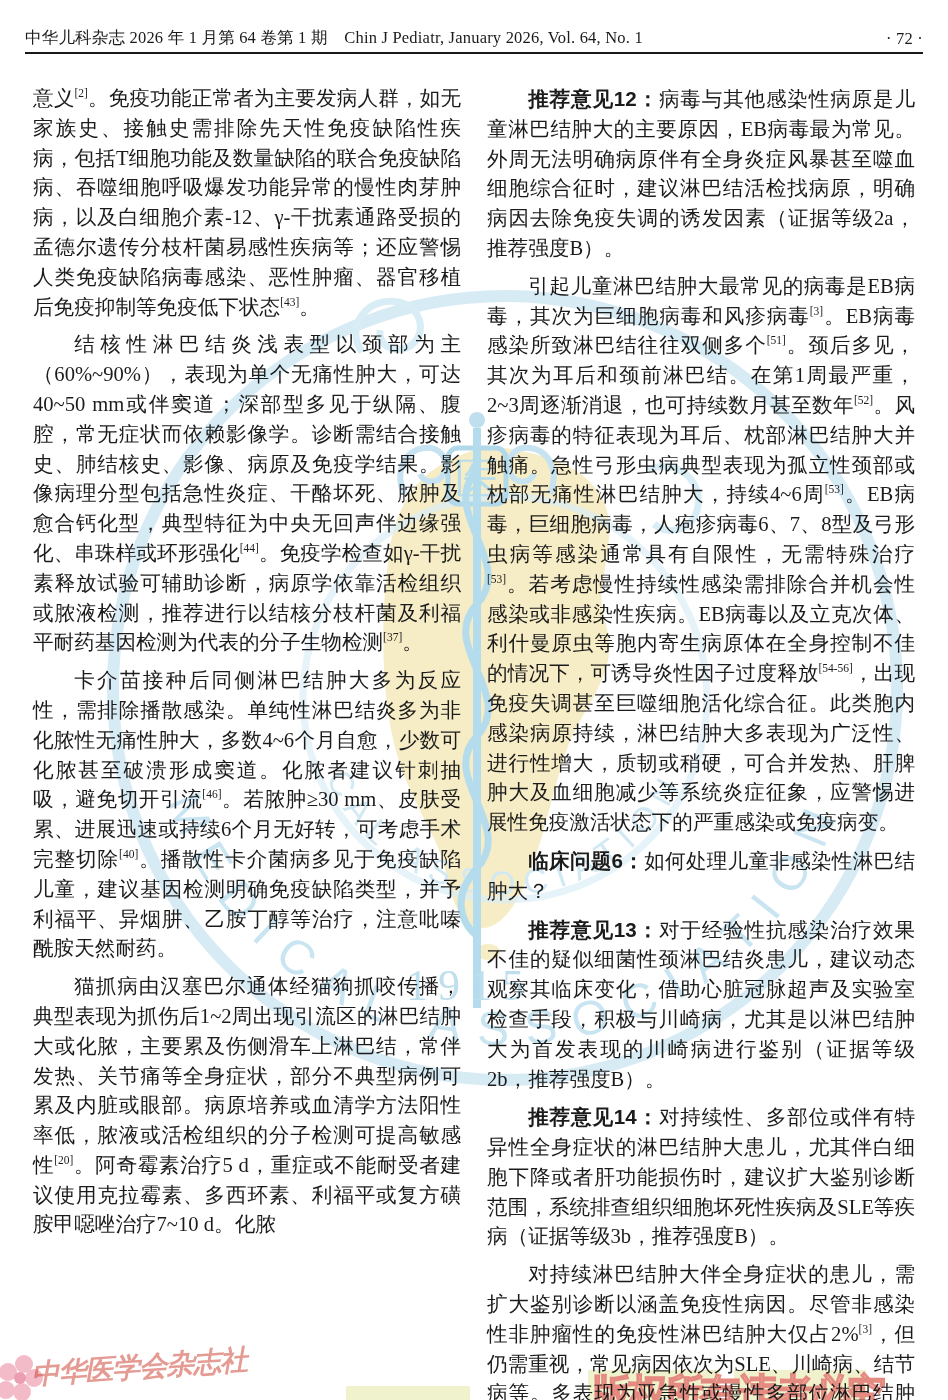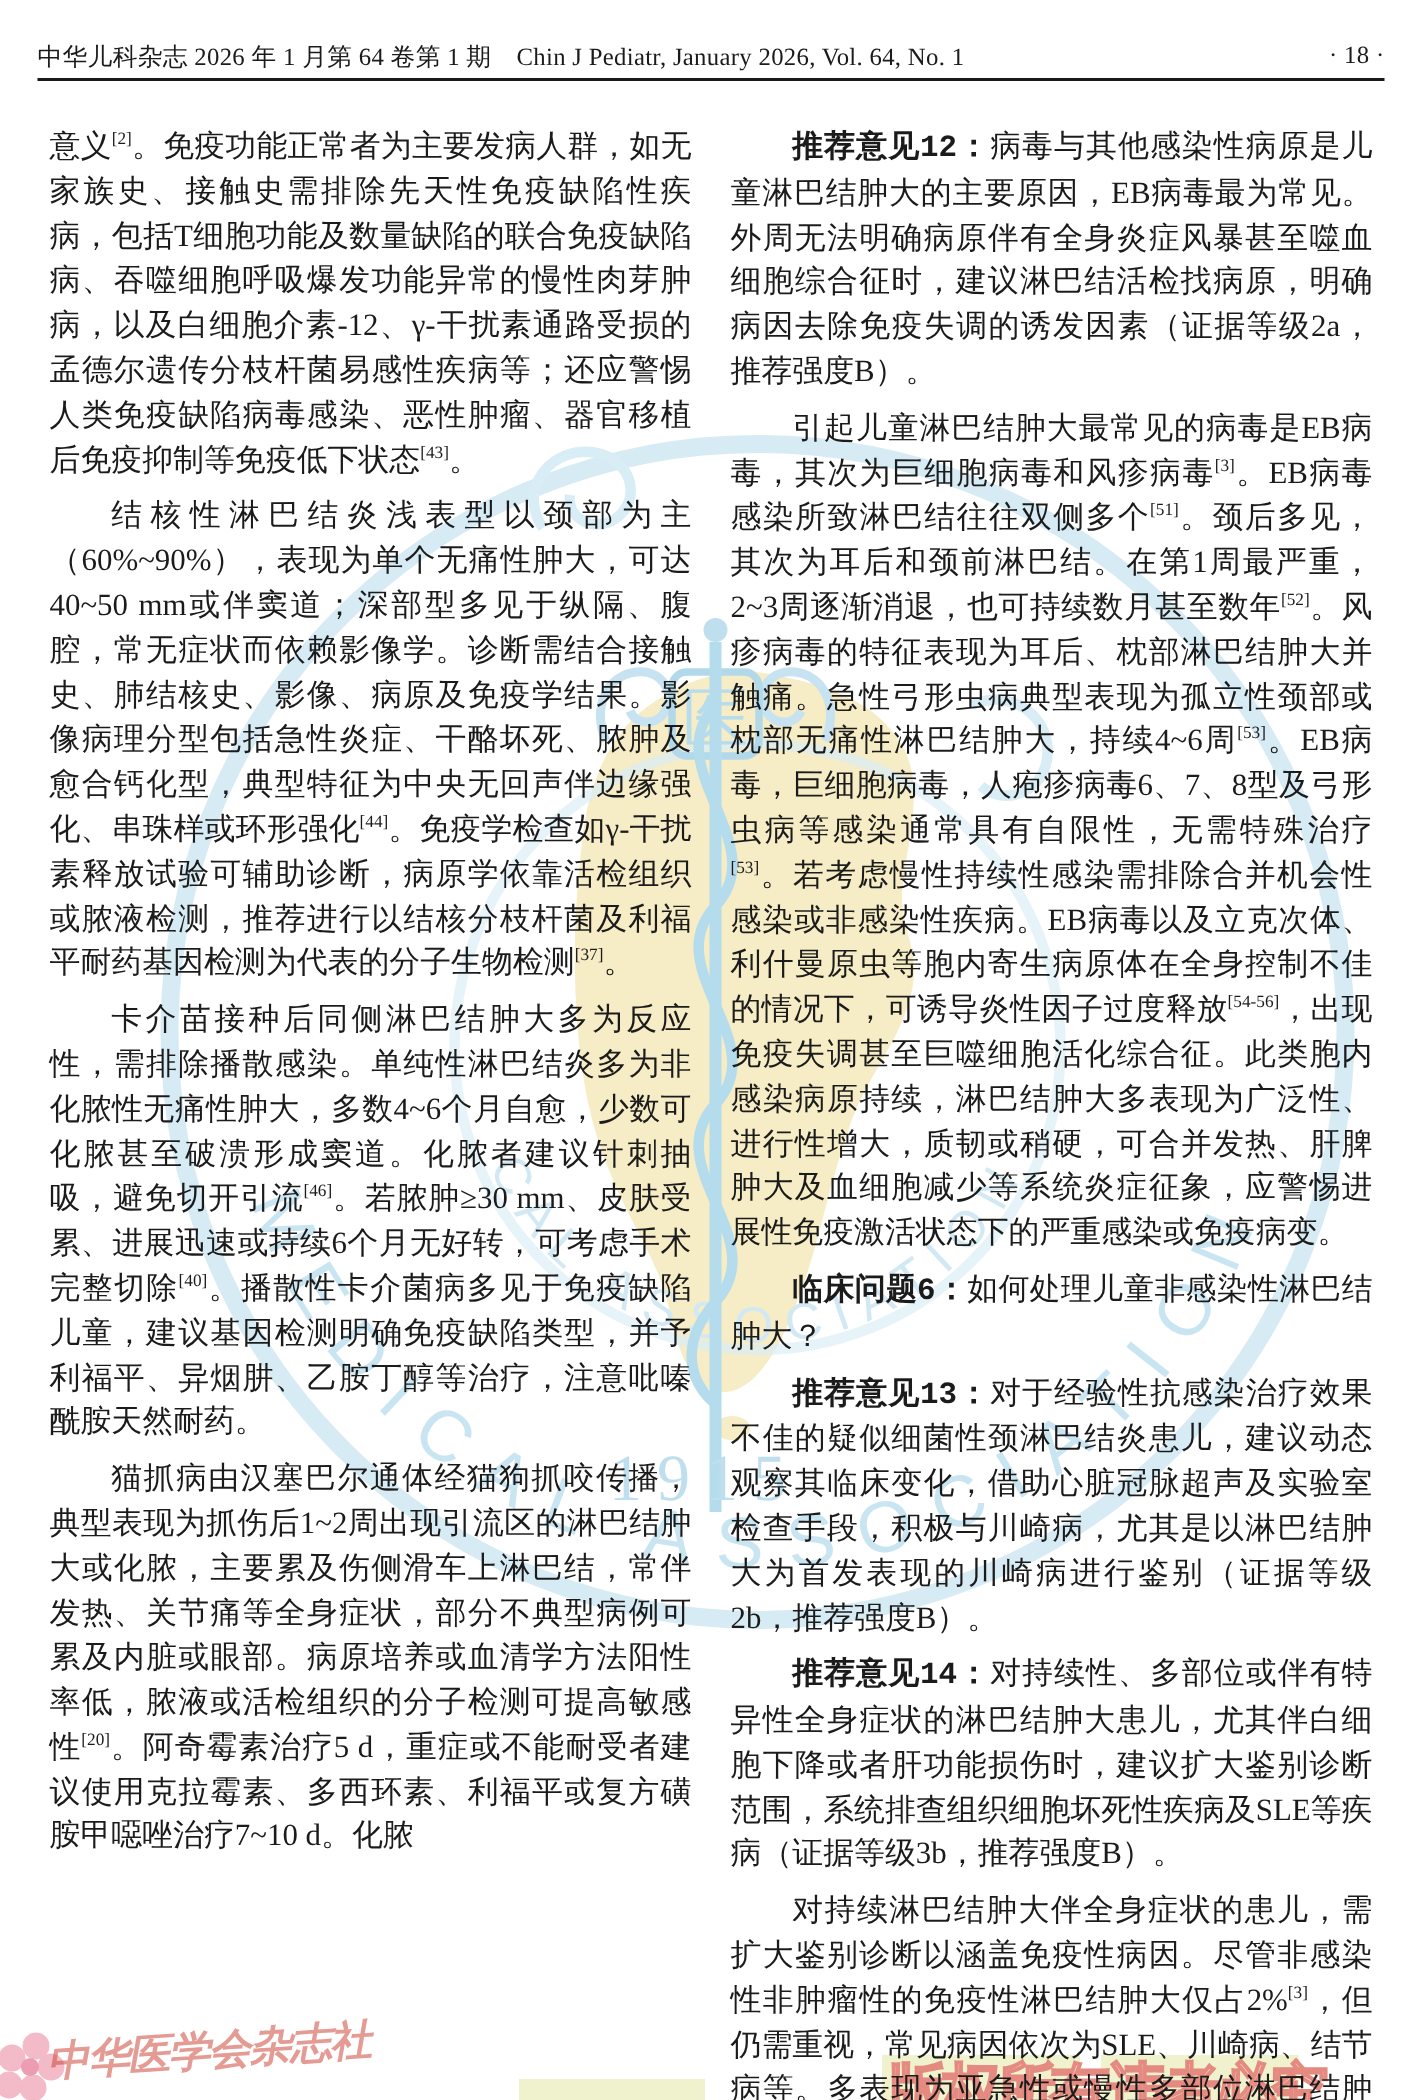--- a/index.html
+++ b/index.html
@@ -4,34 +4,34 @@
 <style>
   html,body{margin:0;padding:0;background:#ffffff;}
   .page{
     position:relative;width:948px;height:1400px;background:#ffffff;overflow:hidden;
     font-family:"Liberation Serif","DejaVu Serif",serif;color:#1b1b1b;
   }
   .wm{position:absolute;left:0;top:0;z-index:0;}
   .content{position:relative;z-index:1;}
   .header{
     position:absolute;left:25px;top:27px;width:898px;
-    font-size:16.5px;display:flex;justify-content:space-between;align-items:flex-start;
+    font-size:16.5px;display:flex;justify-content:space-between;align-items:flex-end;
     letter-spacing:0.2px;
   }
   .rule{position:absolute;left:25px;top:52px;width:898px;border-top:2px solid #191919;}
   .col{
     position:absolute;top:76px;width:444px;
     font-size:20.6px;line-height:29.8px;text-align:justify;
   }
   .col-left{left:25px;}
   .col-right{left:479px;}
   .para{margin:8px;}
   .para.indent{text-indent:2em;}
   sup{font-size:11.5px;line-height:0;vertical-align:super;letter-spacing:0;}
-  .lead{font-family:Liberation Mono, monospace;font-weight:bold;}
+  .lead{font-family:Liberation Sans, sans-serif;font-weight:bold;}
 </style>
 </head>
 <body>
 
 <div class="page">
 
   <svg class="wm" width="948" height="1400" viewBox="0 0 948 1400" aria-hidden="true">
 
     <g>
       <path fill="#f6ecc5" d="M388,562 C392,520 408,486 436,468 C462,450 492,444 516,450
@@ -89,21 +89,21 @@
       <text x="592" y="1407" font-size="40" letter-spacing="-4" font-weight="bold" fill="rgba(230,120,110,0.22)" stroke="#e48a80" stroke-width="1.4" font-family="Liberation Sans, DejaVu Sans, sans-serif">版权所有</text>
       <text x="738" y="1407" font-size="40" letter-spacing="-4" font-weight="bold" fill="rgba(230,120,110,0.22)" stroke="#e48a80" stroke-width="1.4" font-family="Liberation Sans, DejaVu Sans, sans-serif">违者必究</text>
     </g>
   </svg>
 
   <div class="content">
     <div class="header">
       <span>
         <span>中华儿科杂志 2026 年 1 月第 64 卷第 1 期</span> <span>Chin J Pediatr, January 2026, Vol. 64, No. 1</span>
       </span>
-      <span>· 18 ·</span>
+      <span>· 72 ·</span>
     </div>
     <div class="rule"></div>
 
     <div class="col col-left">
         <p class="para">意义<sup>[2]</sup>。免疫功能正常者为主要发病人群，如无家族史、接触史需排除先天性免疫缺陷性疾病，包括T细胞功能及数量缺陷的联合免疫缺陷病、吞噬细胞呼吸爆发功能异常的慢性肉芽肿病，以及白细胞介素-12、γ-干扰素通路受损的孟德尔遗传分枝杆菌易感性疾病等；还应警惕人类免疫缺陷病毒感染、恶性肿瘤、器官移植后免疫抑制等免疫低下状态<sup>[43]</sup>。</p>
         <p class="para indent">结核性淋巴结炎浅表型以颈部为主（60%~90%），表现为单个无痛性肿大，可达40~50 mm或伴窦道；深部型多见于纵隔、腹腔，常无症状而依赖影像学。诊断需结合接触史、肺结核史、影像、病原及免疫学结果。影像病理分型包括急性炎症、干酪坏死、脓肿及愈合钙化型，典型特征为中央无回声伴边缘强化、串珠样或环形强化<sup>[44]</sup>。免疫学检查如γ-干扰素释放试验可辅助诊断，病原学依靠活检组织或脓液检测，推荐进行以结核分枝杆菌及利福平耐药基因检测为代表的分子生物检测<sup>[37]</sup>。</p>
         <p class="para indent">卡介苗接种后同侧淋巴结肿大多为反应性，需排除播散感染。单纯性淋巴结炎多为非化脓性无痛性肿大，多数4~6个月自愈，少数可化脓甚至破溃形成窦道。化脓者建议针刺抽吸，避免切开引流<sup>[46]</sup>。若脓肿≥30 mm、皮肤受累、进展迅速或持续6个月无好转，可考虑手术完整切除<sup>[40]</sup>。播散性卡介菌病多见于免疫缺陷儿童，建议基因检测明确免疫缺陷类型，并予利福平、异烟肼、乙胺丁醇等治疗，注意吡嗪酰胺天然耐药。</p>
         <p class="para indent">猫抓病由汉塞巴尔通体经猫狗抓咬传播，典型表现为抓伤后1~2周出现引流区的淋巴结肿大或化脓，主要累及伤侧滑车上淋巴结，常伴发热、关节痛等全身症状，部分不典型病例可累及内脏或眼部。病原培养或血清学方法阳性率低，脓液或活检组织的分子检测可提高敏感性<sup>[20]</sup>。阿奇霉素治疗5 d，重症或不能耐受者建议使用克拉霉素、多西环素、利福平或复方磺胺甲噁唑治疗7~10 d。化脓</p>
       </div>
     <div class="col col-right">

